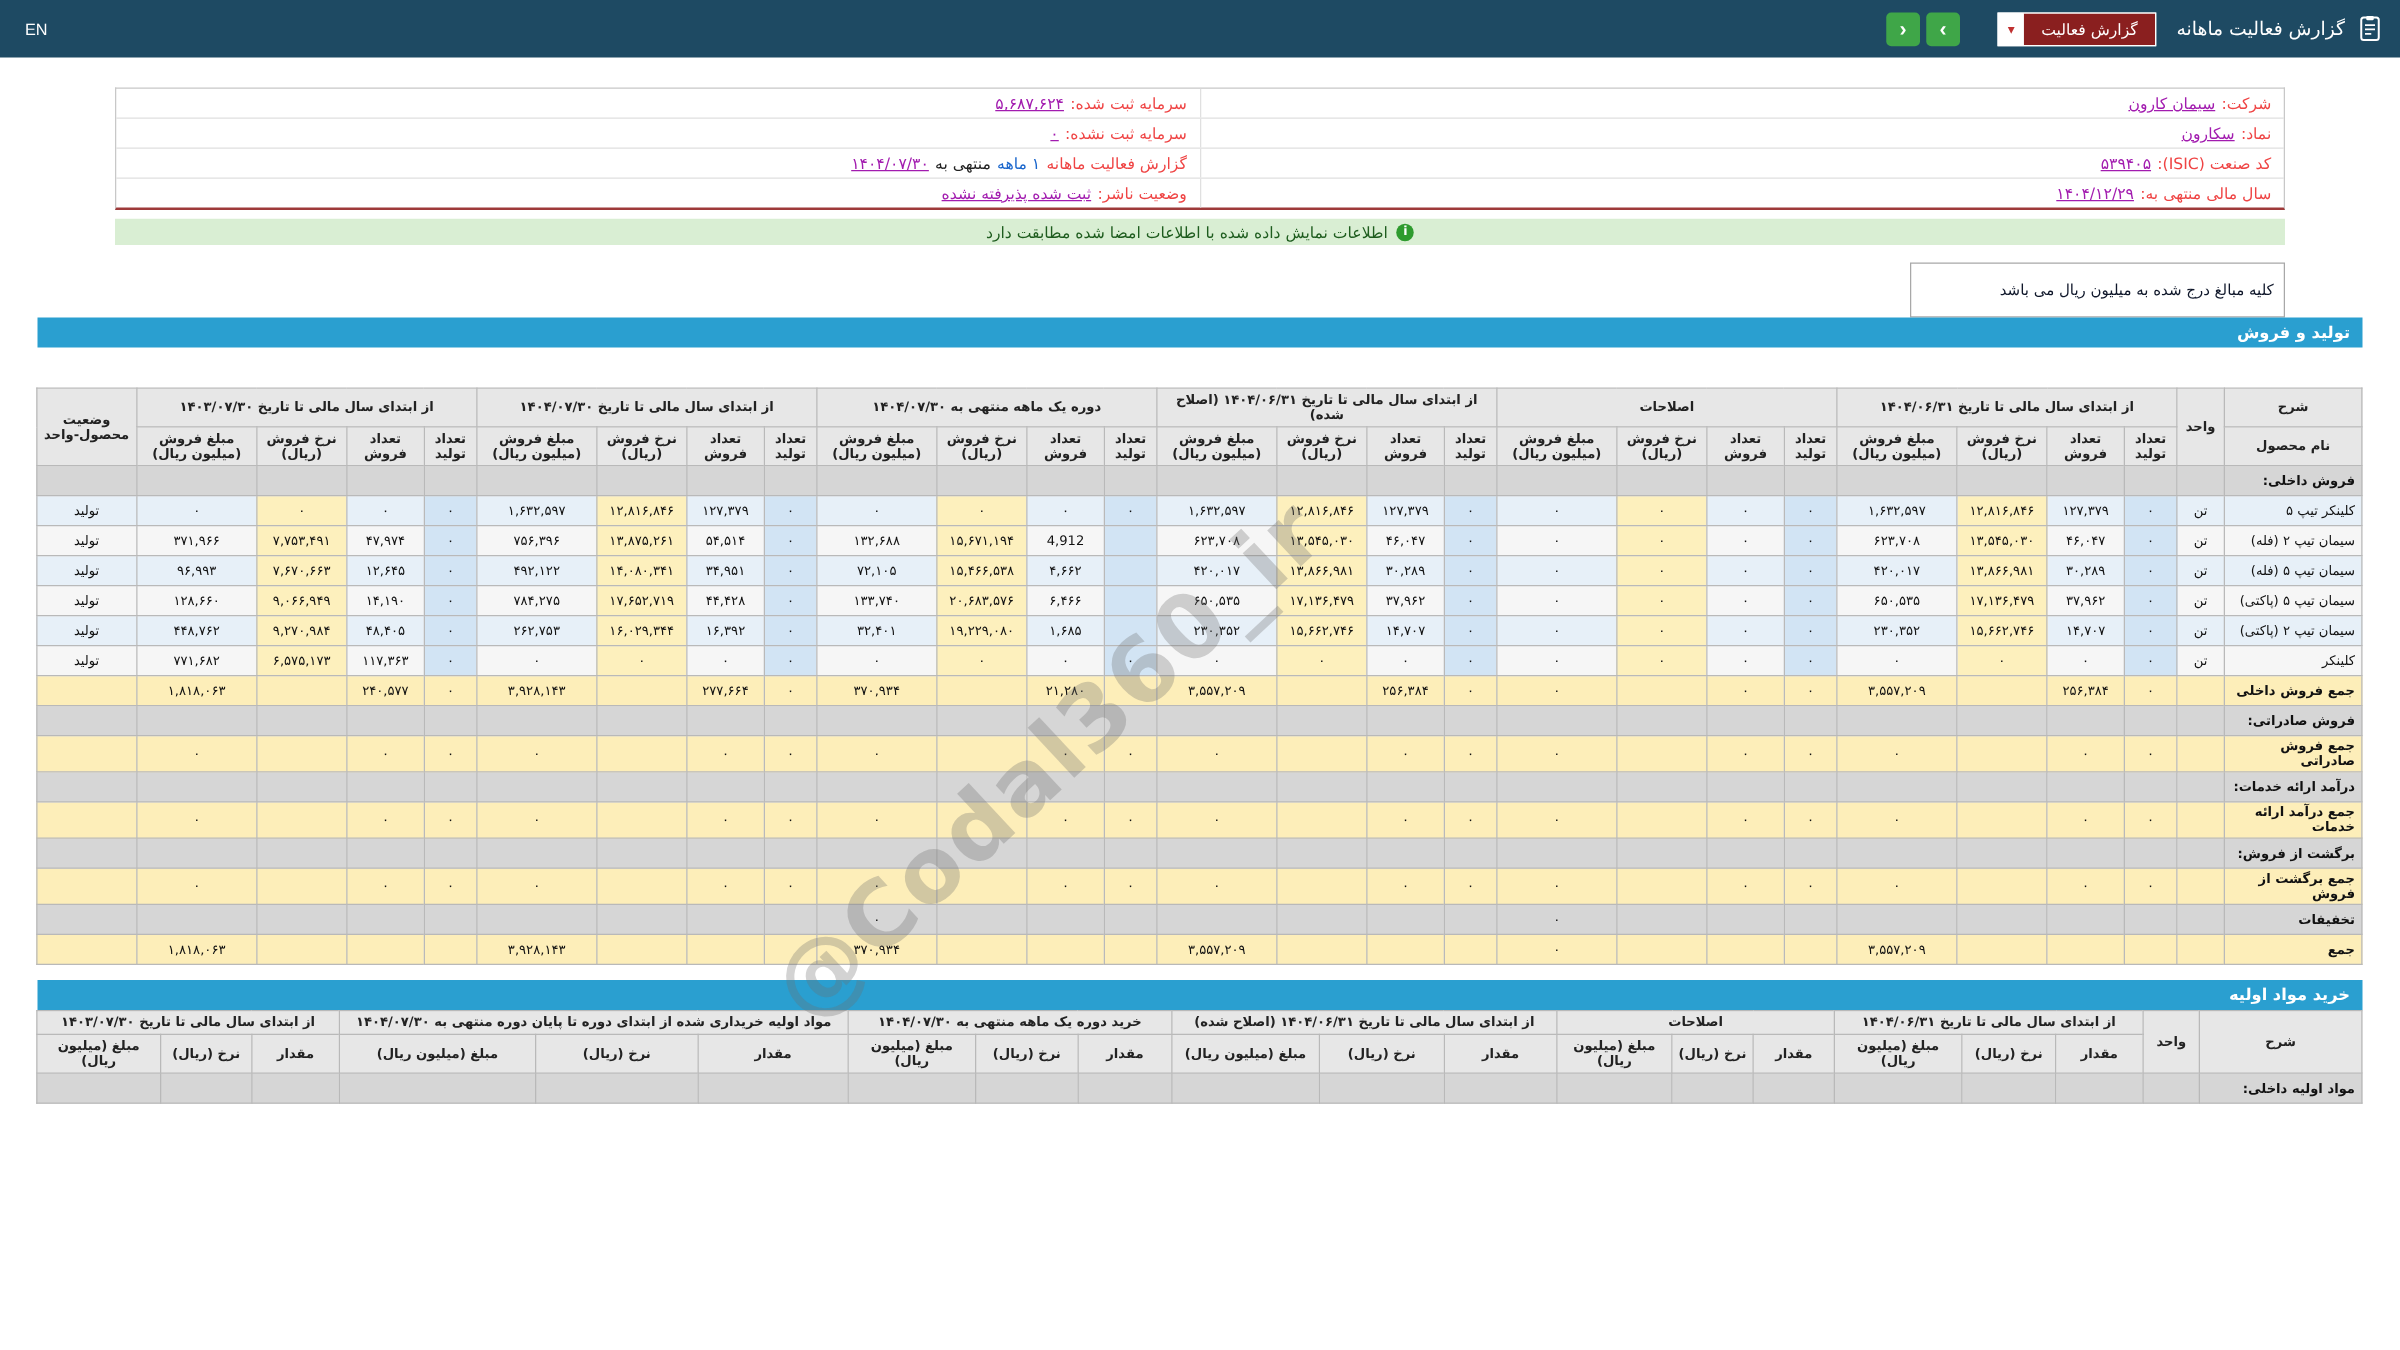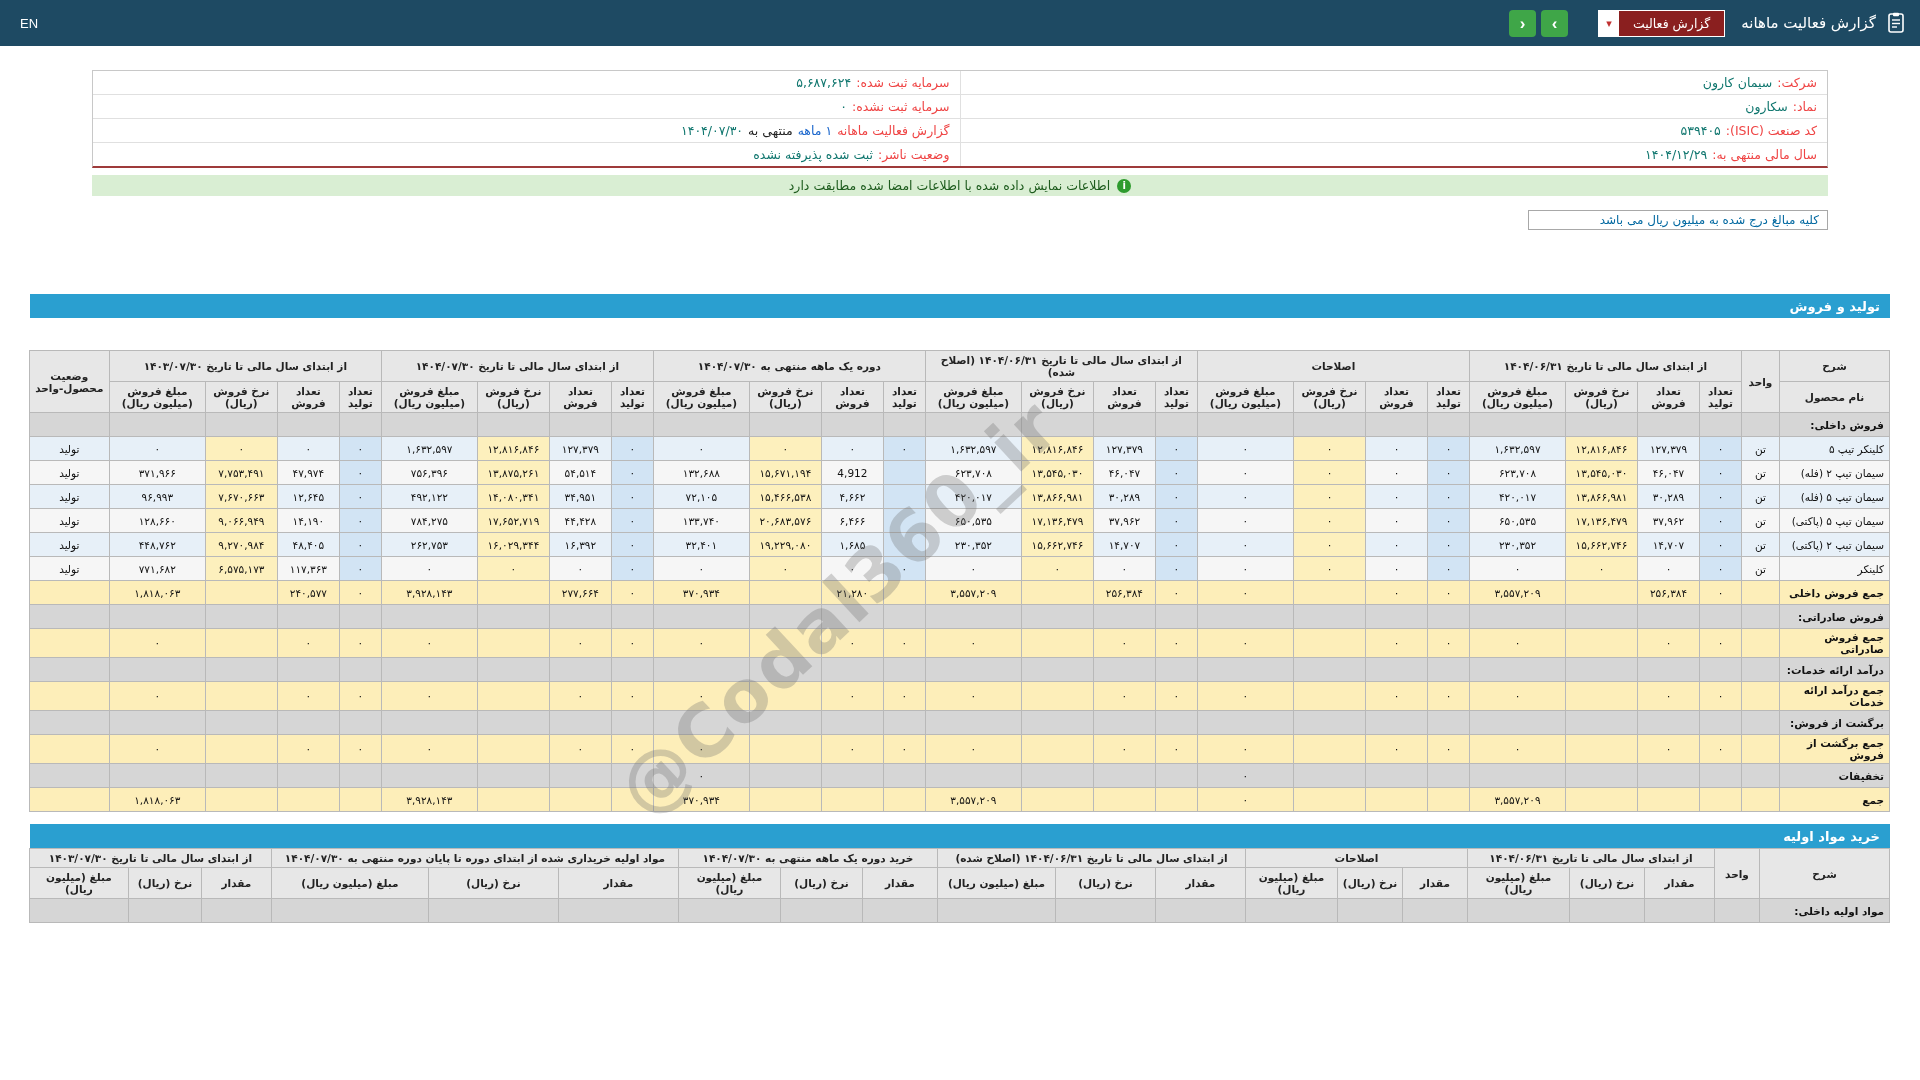--- a/index.html
+++ b/index.html
@@ -19,30 +19,30 @@
   .en-link{color:#fff;font-size:13px;cursor:pointer;text-decoration:none;font-family:"Liberation Sans",sans-serif;padding:0 6px;}
 
   
   .info-section{margin:24px 92px 0;}
   .info-grid{border:1px solid #c8c8c8;border-bottom:2px solid #9e3a3a;background:#fff;}
   .info-row{display:flex;}
   .info-row + .info-row{border-top:1px solid #e0e0e0;}
   .info-cell{flex:1;padding:0 10px;font-size:12.5px;display:flex;gap:5px;align-items:center;height:23px;}
   .info-cell:first-child{border-left:1px solid #e0e0e0;}
   .lbl{color:#ef4444;}
-  .val{color:#0f766e;}
+  .val{color:#a21caf;text-decoration:underline;}
   .mid{color:#222;}
   .link{color:#1a66cc;text-decoration:none;cursor:pointer;}
   .notice{margin-top:7px;background:#d9eed3;height:21px;display:flex;align-items:center;justify-content:center;gap:7px;color:#1e5c1e;font-size:12.5px;}
   .notice-icon{width:14px;height:14px;border-radius:50%;background:#2e9b2e;color:#fff;font-size:10px;font-weight:bold;display:flex;align-items:center;justify-content:center;flex:0 0 14px;}
-  .amounts-note{margin-top:14px;width:300px;border:1px solid #a8a8a8;background:#fff;font-size:12px;padding:2px 8px;color:#0369a1;}
+  .amounts-note{margin-top:14px;width:300px;border:1px solid #a8a8a8;background:#fff;font-size:12px;padding:14px 8px;color:#0f172a;}
 
   
   .bar{margin:0 30px;height:24px;background:#2a9fd0;color:#fff;font-size:13px;font-weight:bold;display:flex;align-items:center;padding:0 10px;}
-  .bar.first{margin-top:64px;}
+  .bar.first{}
   .bar.second{margin-top:12px;}
   .subtitle-row{margin:3px 30px 0;border:1px solid #b5b5b5;background:#fff;font-size:12px;font-weight:bold;padding:4px 8px;}
   .report-table{width:1860px;margin:32px 30px 0;border-collapse:collapse;table-layout:fixed;background:#fff;}
   #materials-table{margin-top:0;}
   .report-table th,.report-table td{border:1px solid #b9b9b9;font-size:10.5px;text-align:center;vertical-align:middle;padding:2px;word-wrap:break-word;}
   .report-table thead th{background:#e7e7e7;font-weight:bold;padding:3px 2px;color:#222;}
   .report-table tbody td{height:24px;}
   td.name-cell{text-align:right;padding:2px 5px;}
   tr.section td{background:#d6d6d6;}
   tr.muted td{background:#d6d6d6;}

